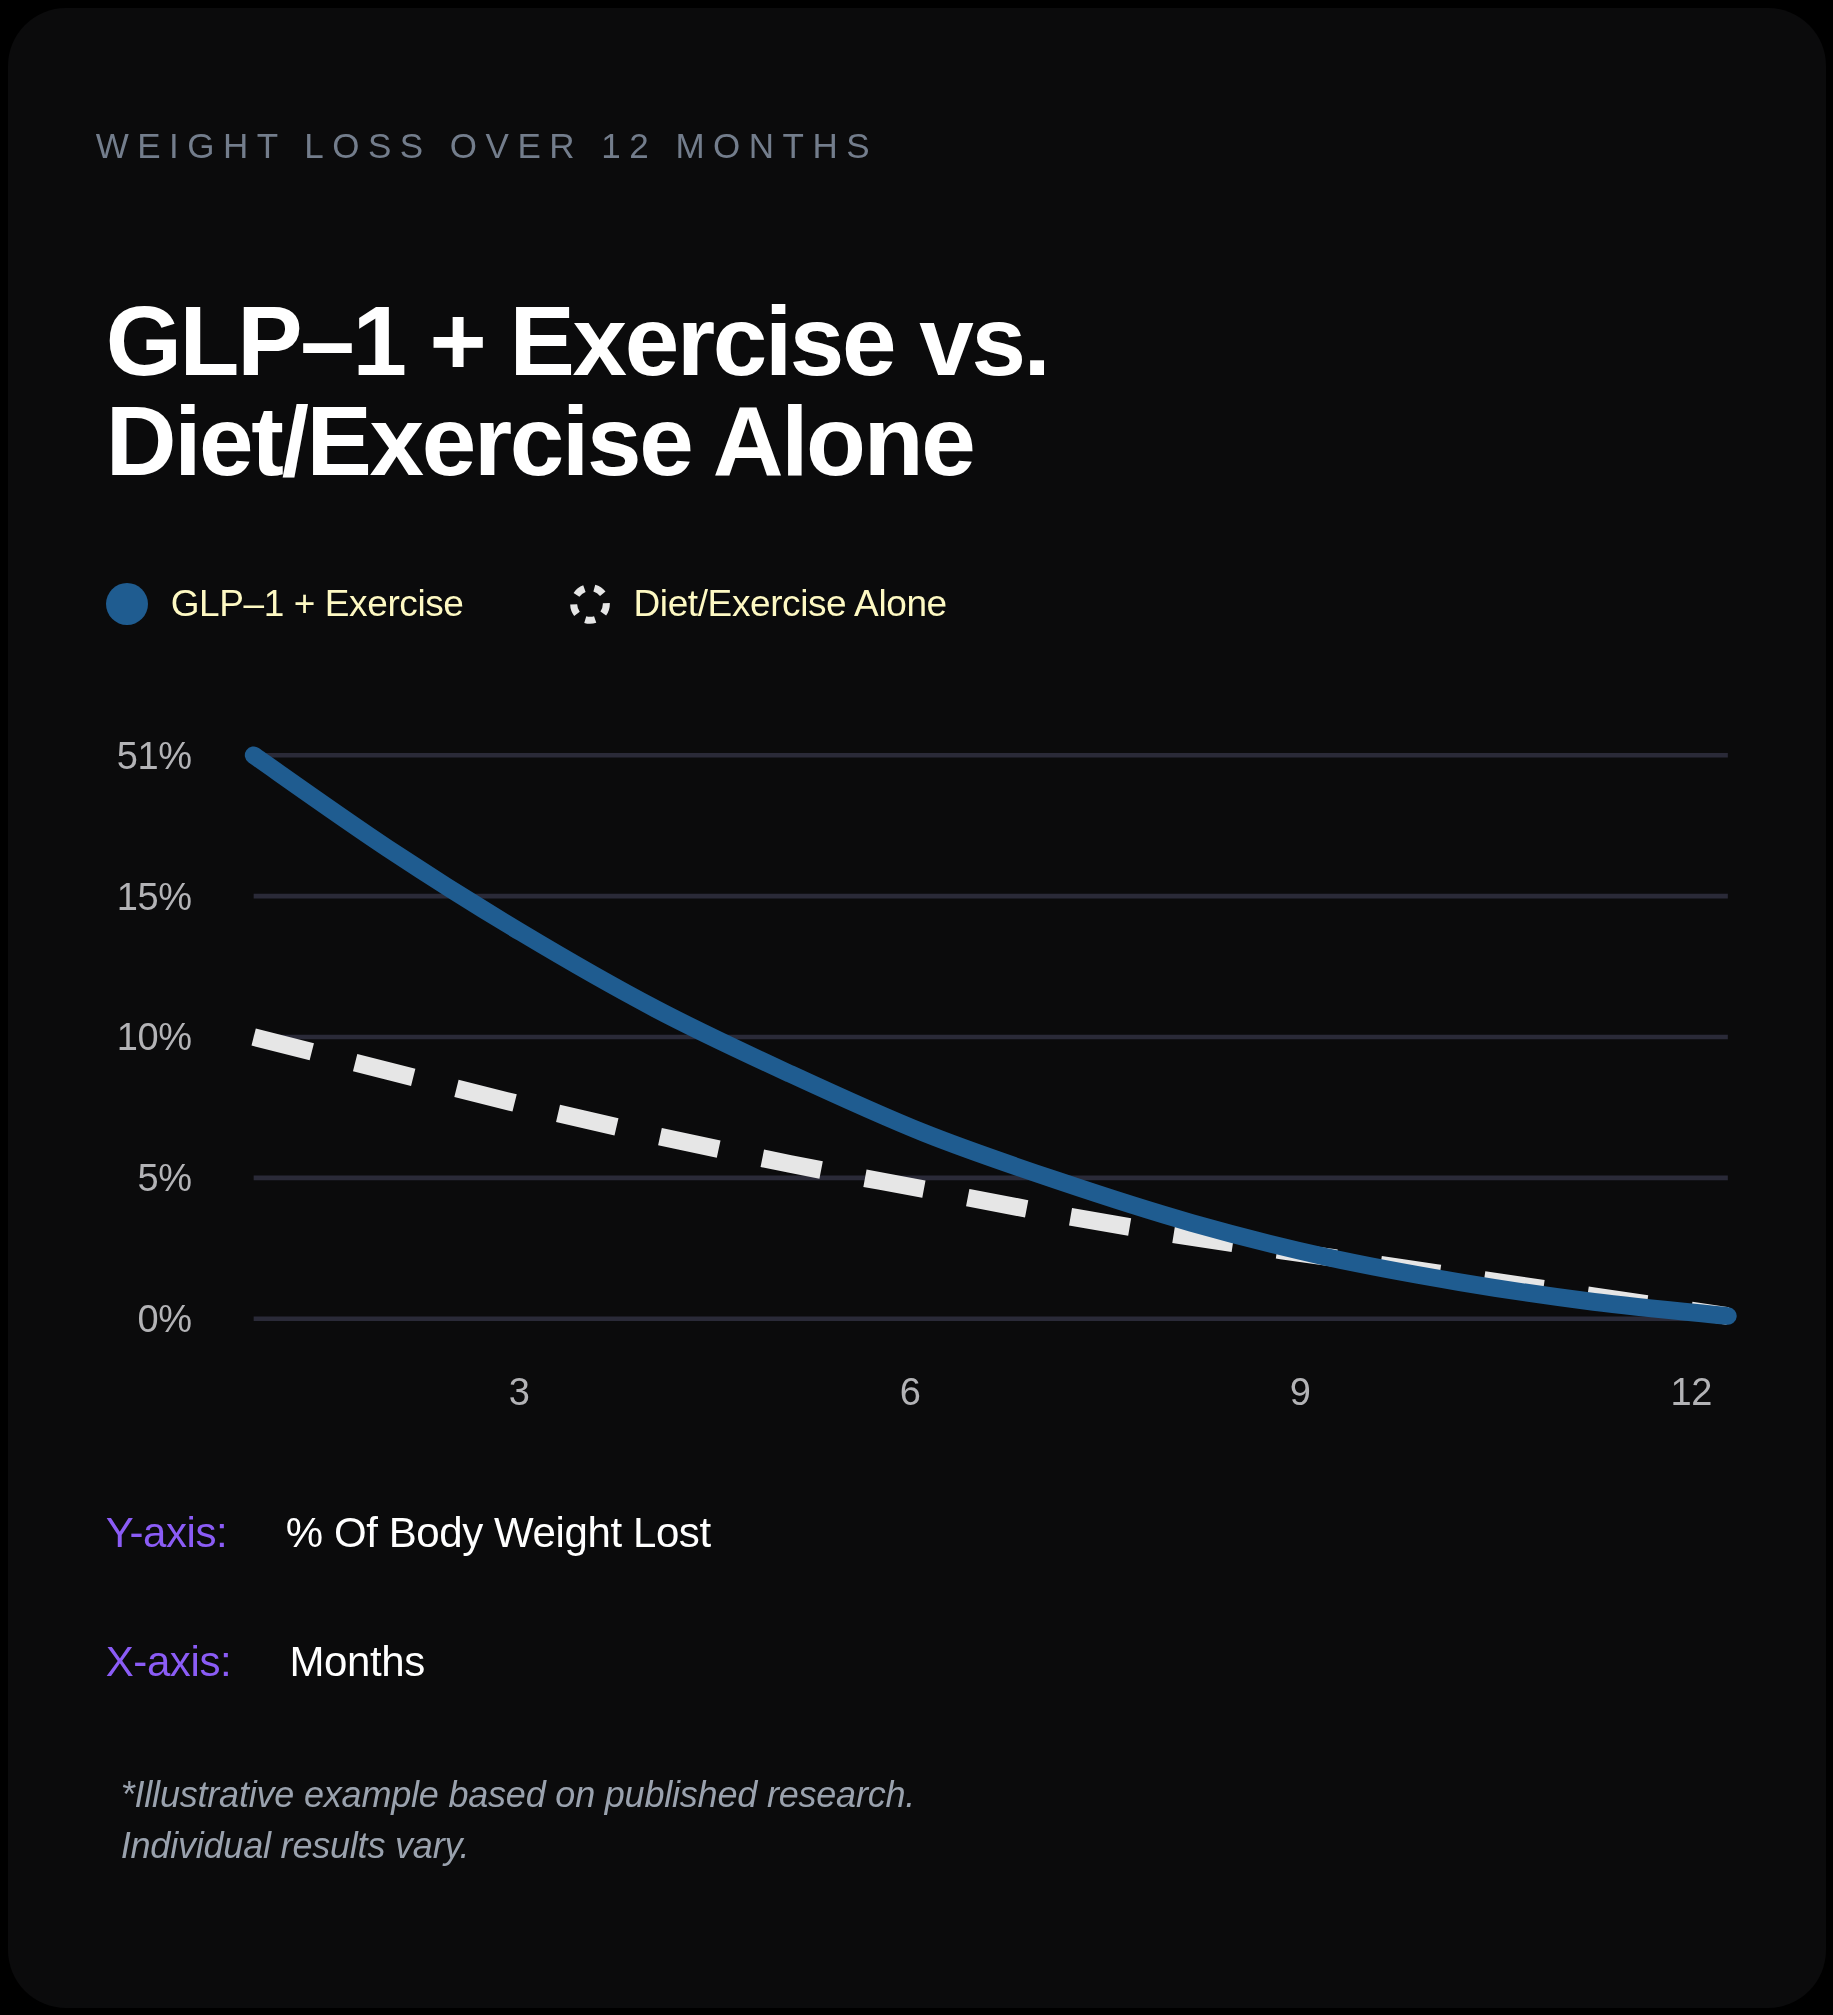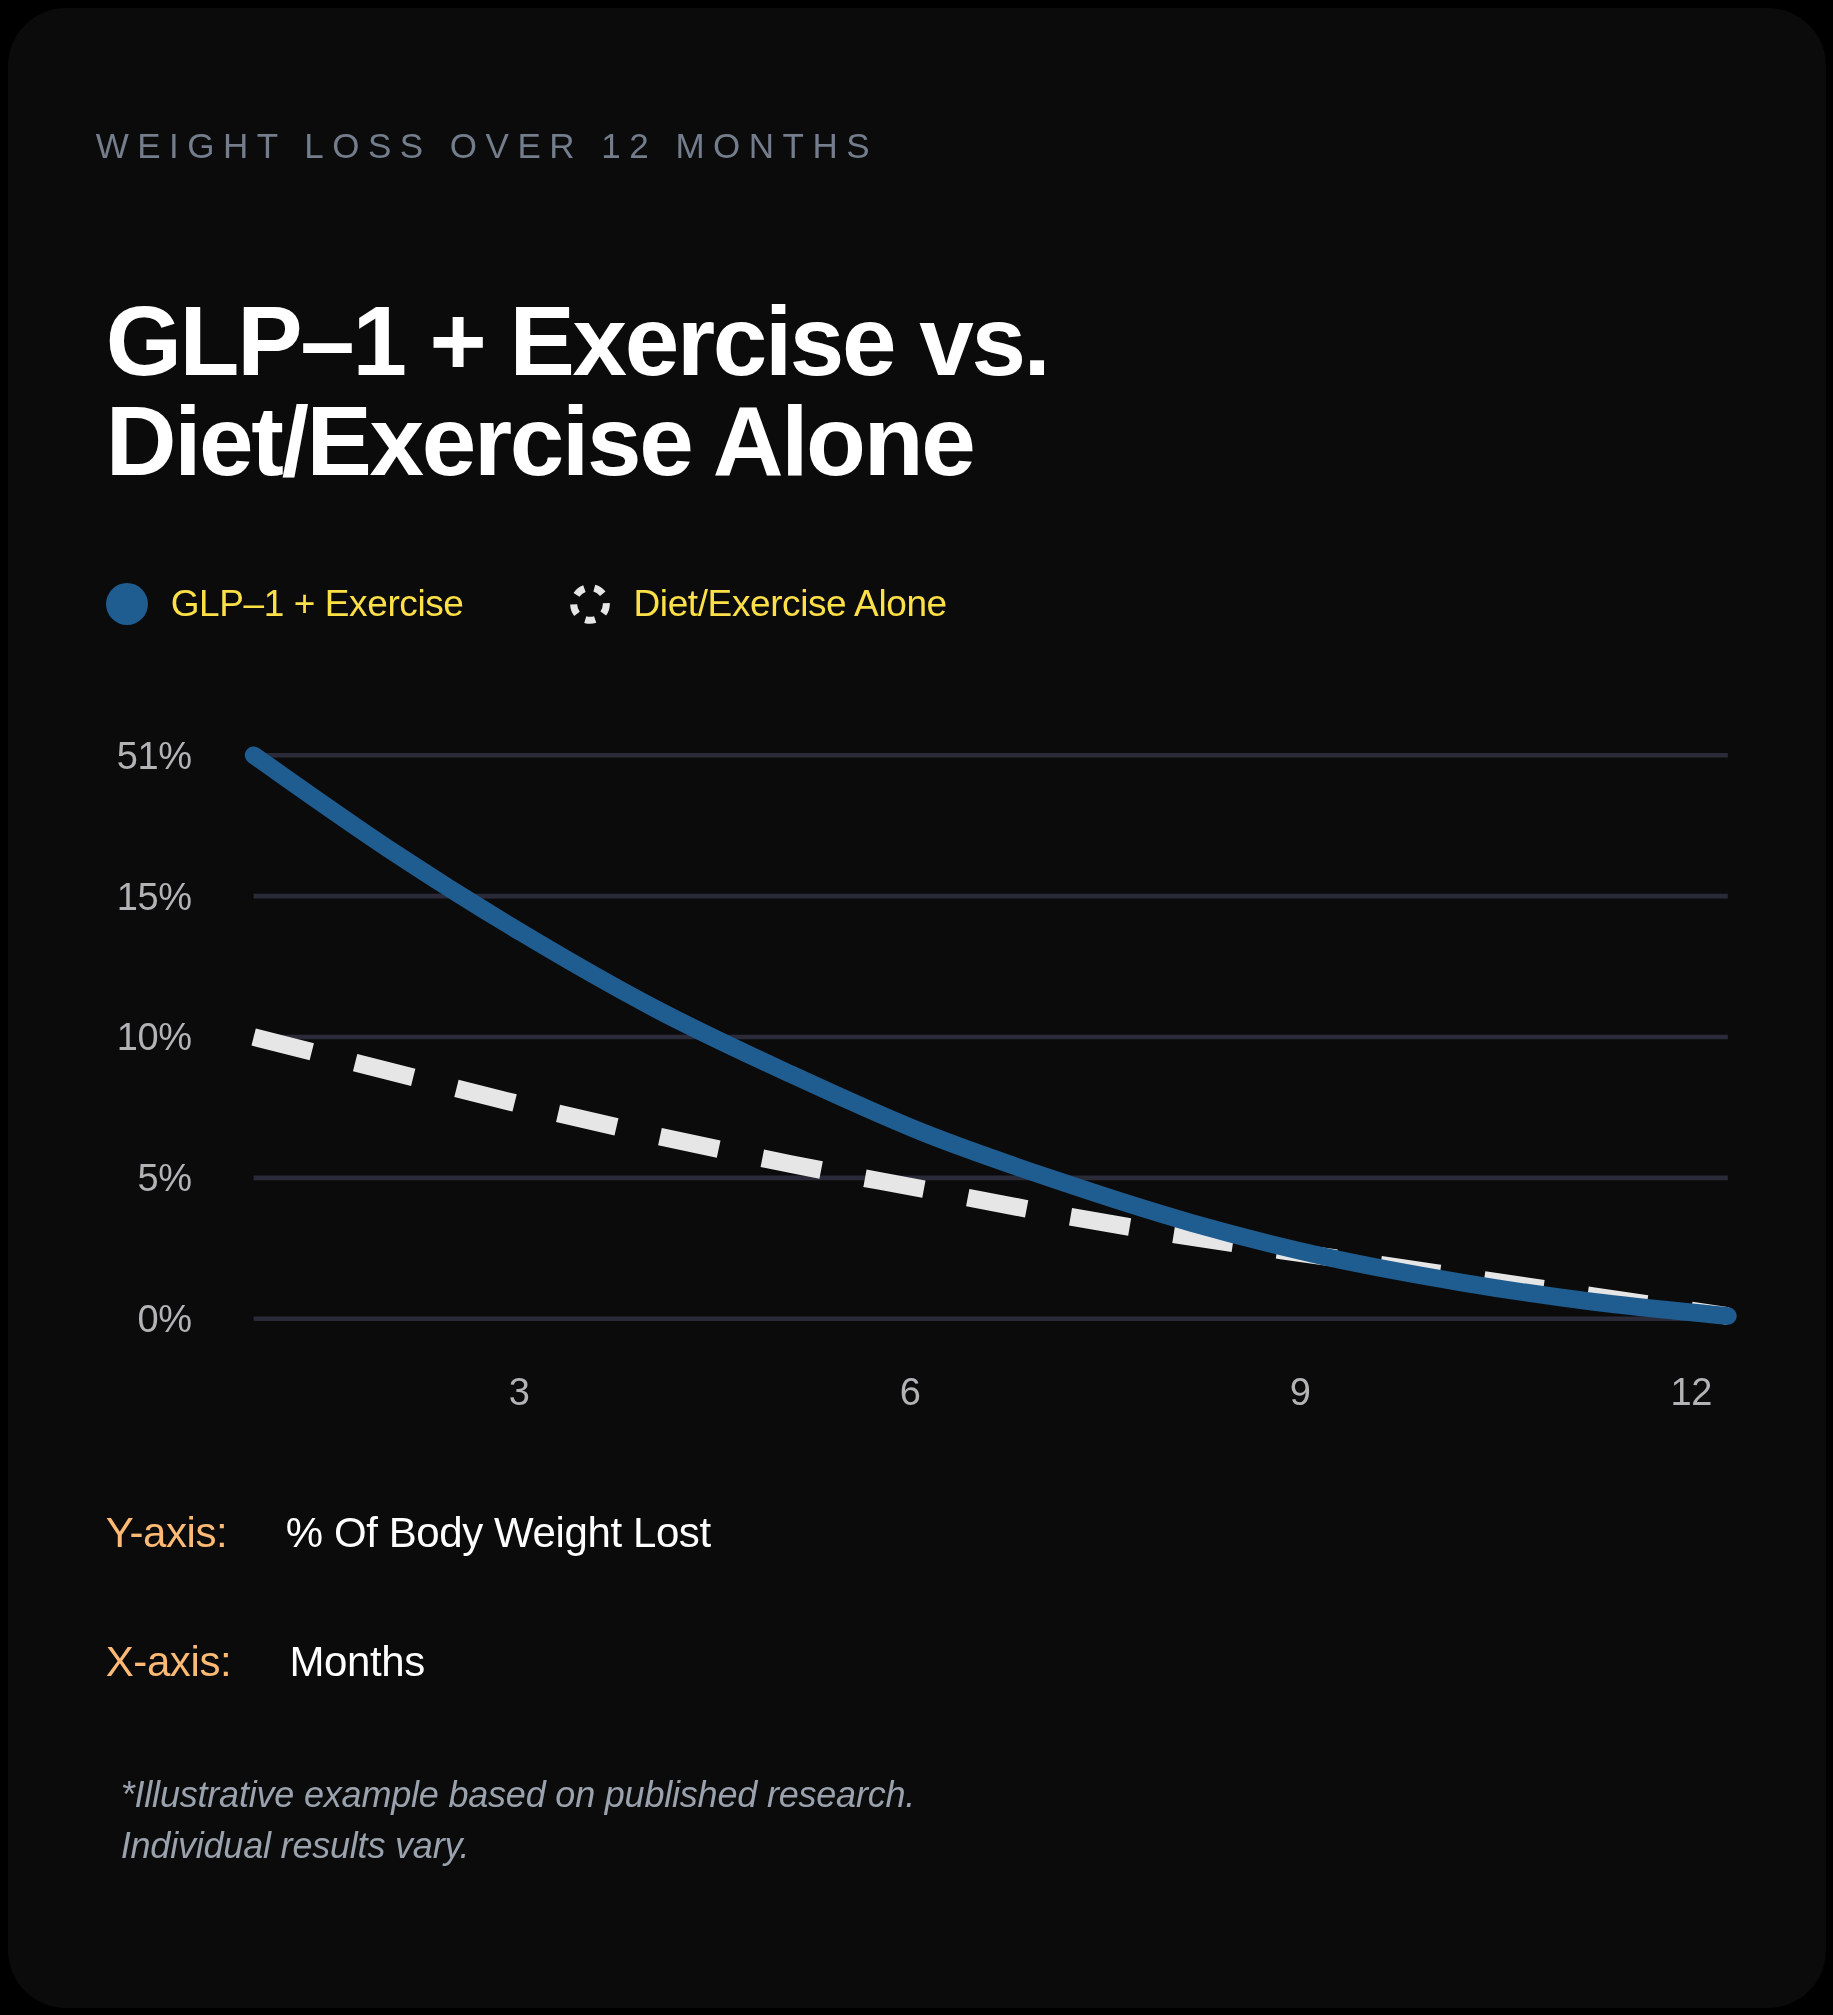--- a/index.html
+++ b/index.html
@@ -71,21 +71,21 @@
     background: #1f5c90;
     flex: 0 0 auto;
   }
   .legend-swatch-dashed {
     width: 42px;
     height: 42px;
     flex: 0 0 auto;
   }
   .legend-label {
     font-size: 37px;
-    color: #fde047;
+    color: #fef9c3;
     font-weight: 400;
     white-space: nowrap;
     letter-spacing: -0.4px;
   }
 
   
   .plot-wrap {
     position: absolute;
     left: 0;
     top: 0;
@@ -119,21 +119,21 @@
   }
 
   
   .axis-caption {
     position: absolute;
     left: 98px;
     font-size: 42px;
     white-space: nowrap;
     letter-spacing: -0.4px;
   }
-  .axis-caption .lbl { color: #fdba74; }
+  .axis-caption .lbl { color: #8b5cf6; }
   .axis-caption .val { color: #ffffff; margin-left: 47px; }
   .caption-y { top: 1501px; }
   .caption-x { top: 1630px; }
 
   .footnote {
     position: absolute;
     left: 98px;
     top: 1761px;
     font-size: 36px;
     line-height: 1.42;

